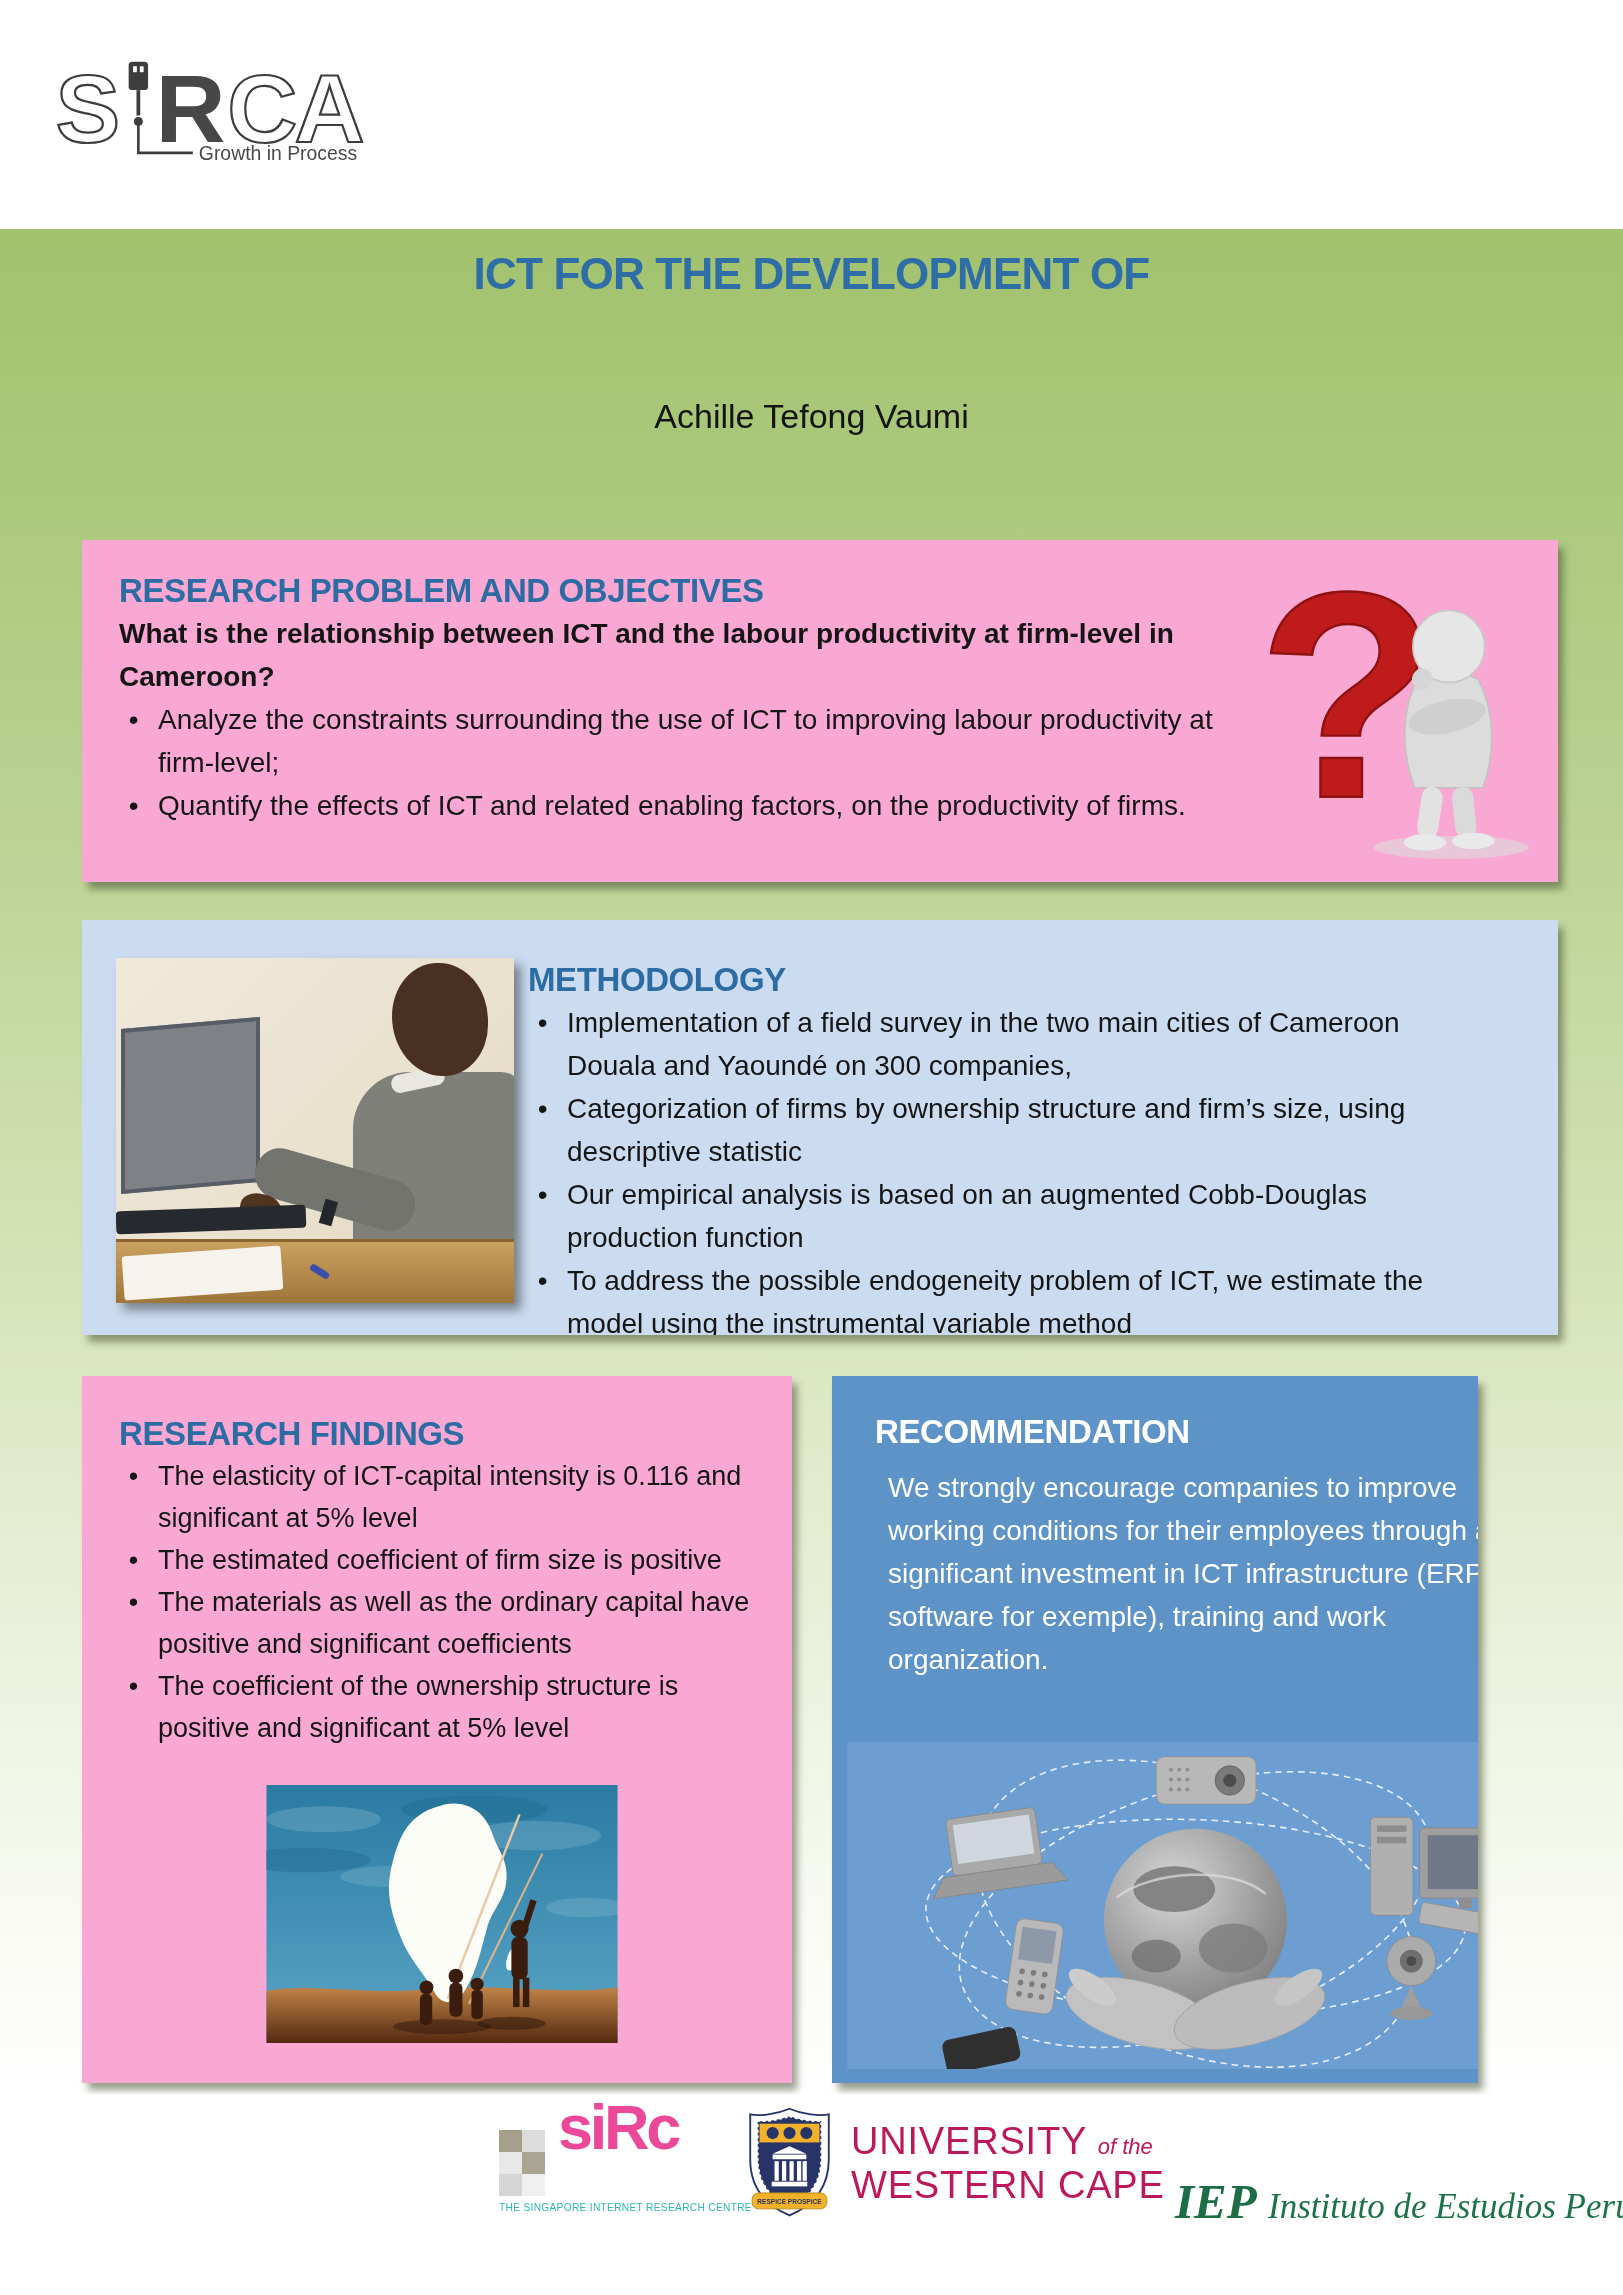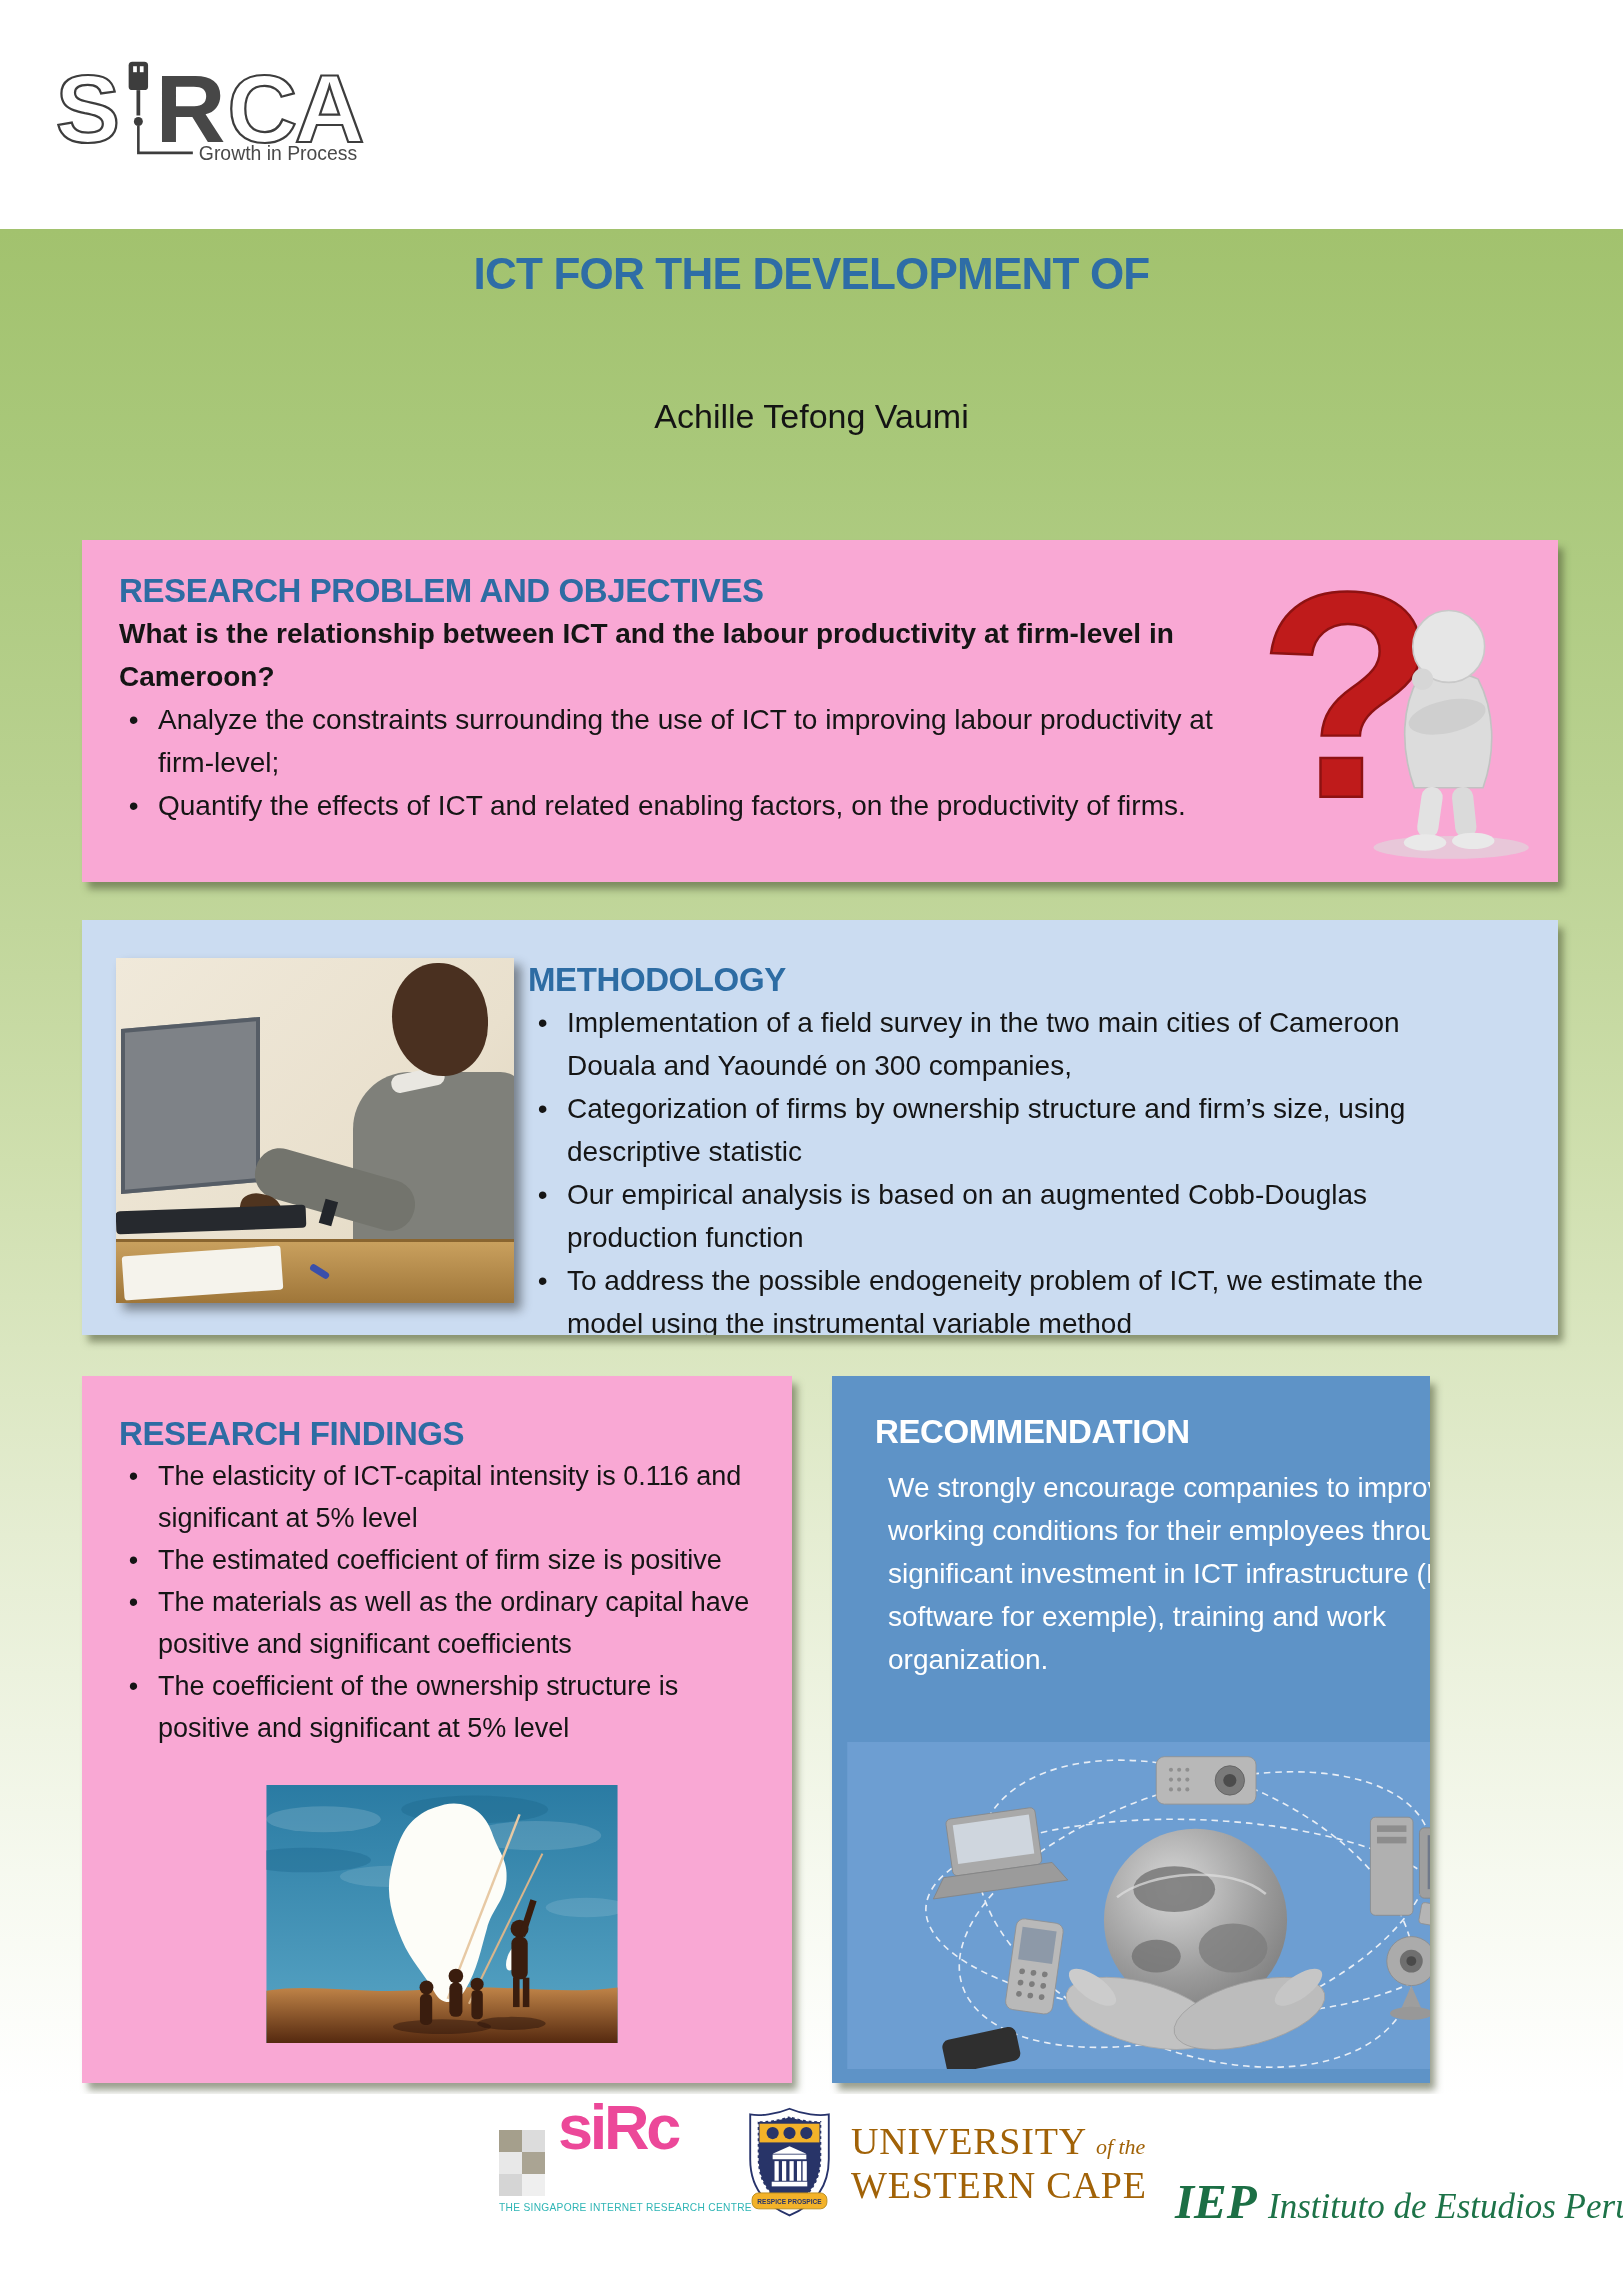--- a/index.html
+++ b/index.html
@@ -13,21 +13,21 @@
   .title-block{position:absolute;left:0;top:240px;width:1623px;text-align:center;
     color:#2e6da6;font-weight:bold;font-size:44px;line-height:67px;letter-spacing:-0.8px;}
   .author{position:absolute;left:0;top:397px;width:1623px;text-align:center;font-size:34px;color:#141414;}
   .affiliation{position:absolute;left:0;top:445px;width:1623px;text-align:center;
     font-size:36px;font-style:italic;color:#1a1a1a;}
   
   .card{position:absolute;background:#f9a8d4;box-shadow:5.7px 8.2px 7.4px rgba(70,78,48,.55);overflow:hidden;}
   #card-problem{left:82px;top:540px;width:1476px;height:342px;}
   #card-methodology{left:82px;top:920px;width:1476px;height:415px;background:#cbdcf1;}
   #card-findings{left:82px;top:1376px;width:710px;height:707px;}
-  #card-recommendation{left:832px;top:1376px;width:598px;height:707px;background:#5e93c7;}
+  #card-recommendation{left:832px;top:1376px;width:598px;height:707px;background:#5e93c7;padding-left:48px;}
   .card-text{position:absolute;font-size:28px;line-height:43px;color:#151515;}
   .card-text h2{margin:0;font-size:33px;line-height:43px;font-weight:bold;color:#2d6ca3;letter-spacing:-0.4px;}
   #card-recommendation .card-text{color:#ffffff;}
   #card-recommendation h2{color:#ffffff;}
   .q{margin:0;font-weight:bold;}
   ul.bullets{list-style:none;margin:0;padding:0;}
   ul.bullets li{position:relative;padding-left:39px;}
   ul.bullets li::before{content:"\2022";position:absolute;left:9.8px;top:0;}
   #card-findings .card-text{font-size:27px;line-height:42px;}
   
@@ -53,21 +53,21 @@
   .globe-illus{position:absolute;left:14.7px;top:366px;width:697px;height:327px;}
   
   .footer{position:absolute;left:0;top:2094px;width:1623px;height:202px;background:#ffffff;}
   .idrc-logo{position:absolute;left:75px;top:29px;display:flex;align-items:center;gap:16.4px;
              color:#1d4e8f;font-weight:bold;font-size:62px;letter-spacing:-2.5px;}
   .sirc-logo{position:absolute;left:499px;top:18px;width:213px;height:131px;}
   .sirc-blocks{position:absolute;left:0;top:18px;display:grid;grid-template-columns:23px 23px;grid-auto-rows:22px;}
   .sirc-word{position:absolute;left:59px;top:-21px;font-size:63px;font-weight:bold;color:#ec4899;letter-spacing:-3.3px;}
   .sirc-caption{position:absolute;left:0;top:90px;width:213px;font-size:10.2px;letter-spacing:0.3px;color:#2fb5b5;white-space:nowrap;}
   .uwc-logo{position:absolute;left:746px;top:11.4px;display:flex;align-items:center;gap:18px;}
-  .uwc-text{font-family:Liberation Serif, serif;color:#a16207;line-height:39px;font-size:38px;letter-spacing:0.8px;white-space:nowrap;}
+  .uwc-text{font-family:Liberation Sans, sans-serif;color:#be185d;line-height:39px;font-size:38px;letter-spacing:0.8px;white-space:nowrap;}
   .uwc-of{font-size:22px;font-style:italic;letter-spacing:0;}
   .iep-logo{position:absolute;left:1175px;top:79px;display:flex;align-items:baseline;gap:11.4px;
             font-family:"Liberation Serif",serif;font-style:italic;color:#1d7046;white-space:nowrap;}
   .iep-abbr{font-size:49px;font-weight:bold;color:#1c6f45;}
   .iep-name{font-size:35px;color:#1d7348;}
 </style>
 </head>
 <body>
 
 <div class="poster">

